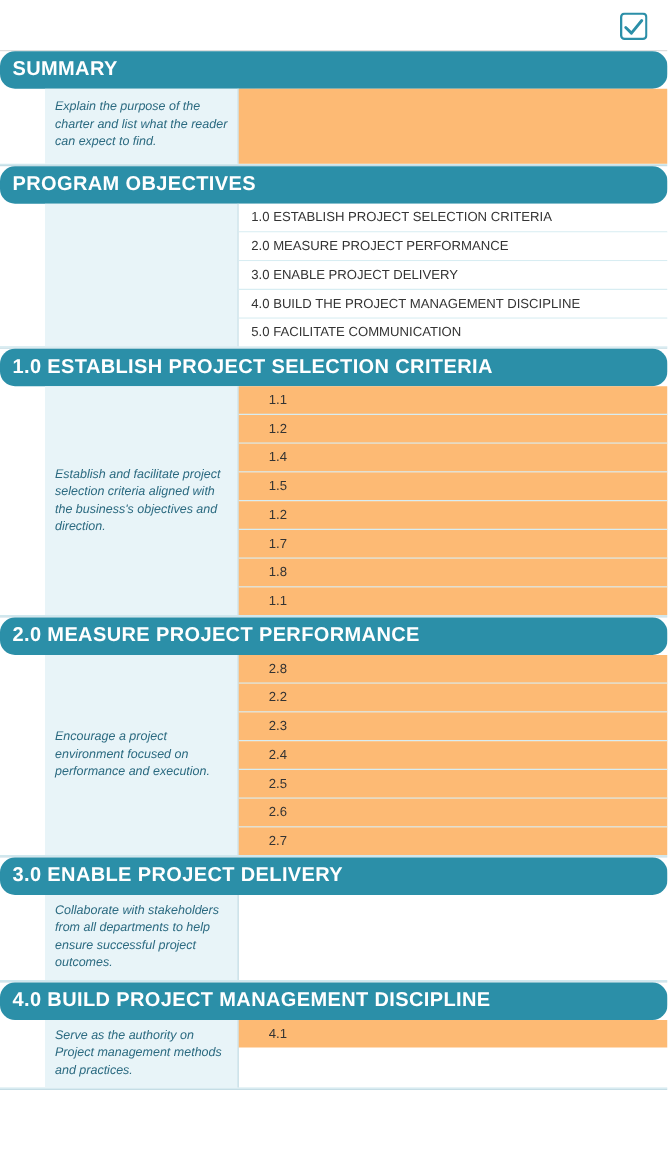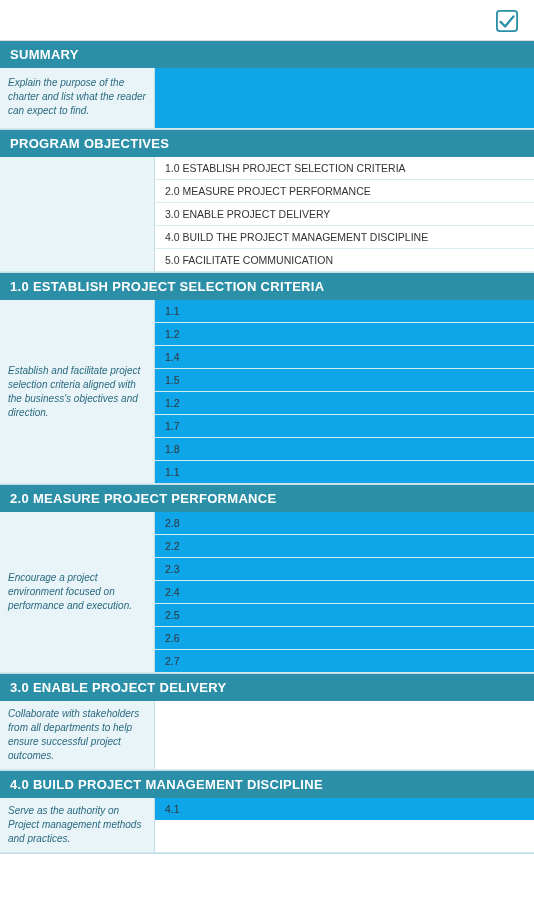--- a/index.html
+++ b/index.html
@@ -45,55 +45,57 @@
     .logo-text span {
       color: #2b7a9e;
       font-weight: bold;
     }
 
     
     .section-header {
       background: #2b8fa8;
       color: #fff;
       font-weight: bold;
-      font-size: 13px;
+      font-size: 16px;
       padding: 6px 10px;
       letter-spacing: 0.3px;
+      border-radius: 12px;
     }
 
     
     .two-col {
       display: flex;
       border-bottom: 1px solid #d0e8ee;
     }
     .left-col {
       width: 155px;
       min-width: 155px;
       padding: 6px 8px;
       background: #e8f4f8;
       color: #2b6a80;
       font-style: italic;
       font-size: 10px;
       line-height: 1.4;
       border-right: 1px solid #c5dde5;
       display: flex;
       align-items: center;
+      margin-left: 36px;
     }
     .right-col {
       flex: 1;
       display: flex;
       flex-direction: column;
     }
     .right-item {
-      padding: 5px 10px;
+      padding: 5px 24px;
       border-bottom: 1px solid #d8edf2;
       font-size: 10.5px;
       color: #333;
       min-height: 22px;
-      background: #0ea5e9;
+      background: #fdba74;
     }
     .right-item:last-child {
       border-bottom: none;
     }
     
     .summary-left {
       min-height: 60px;
       align-items: flex-start;
       padding-top: 8px;
     }

